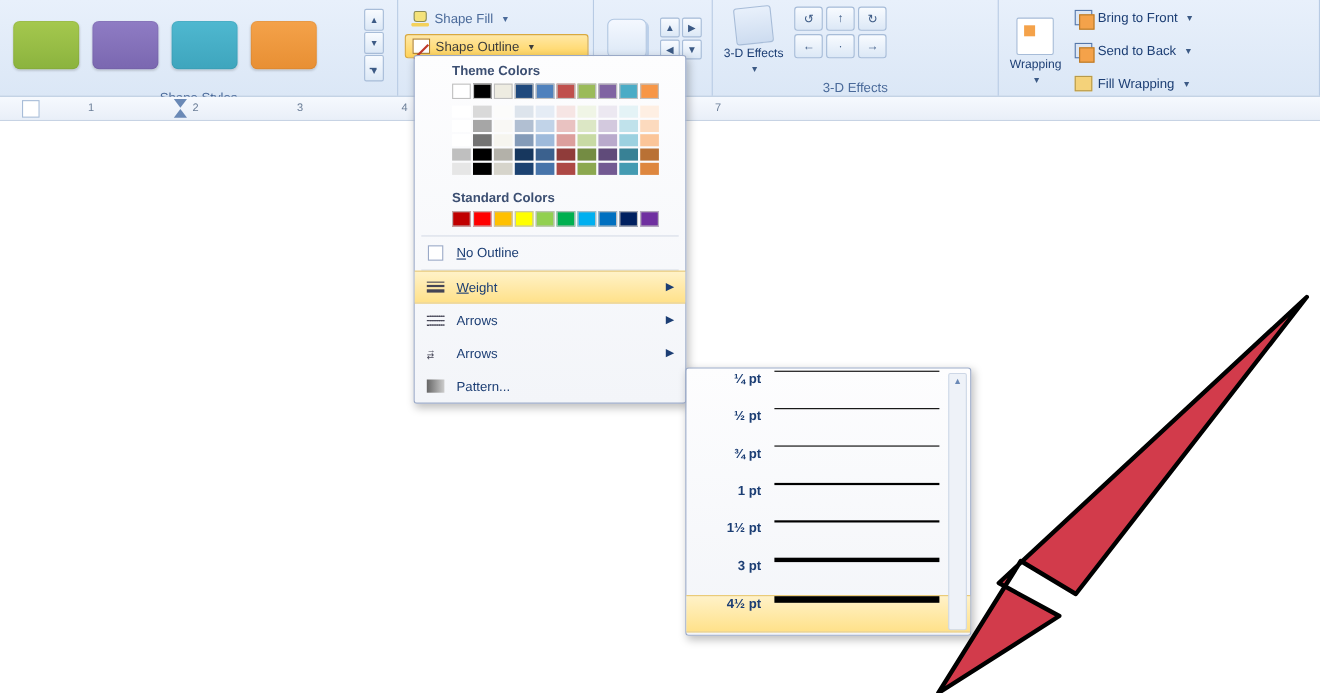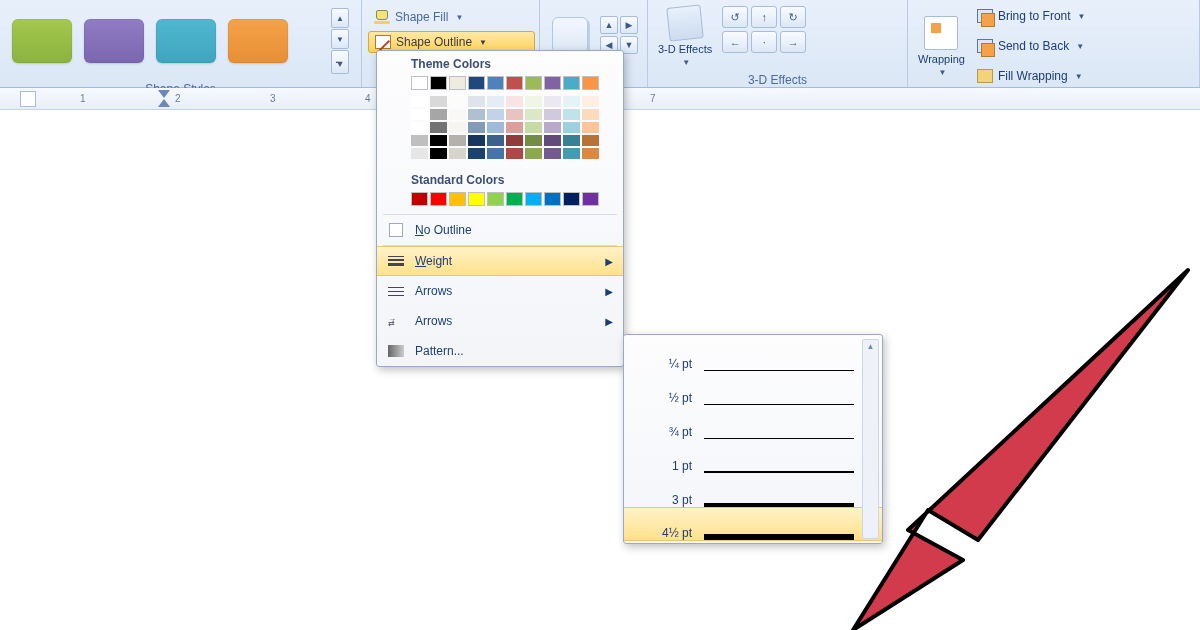--- a/index.html
+++ b/index.html
@@ -99,21 +99,21 @@
   .ic-weight span{height:1px;background:#445;}
   .ic-weight span:nth-child(2){height:2px;}
   .ic-weight span:nth-child(3){height:3px;}
   .ic-dash{ display:flex;flex-direction:column;gap:3px;width:16px;}
   .ic-dash span{height:1px;background:#445;border-top:1px dotted #445;}
   .ic-arrows{ display:flex;flex-direction:column;gap:2px;width:16px;font-size:8px;line-height:5px;color:#445;}
   .ic-grad{width:16px;height:12px;background:linear-gradient(to right,#666,#ccc);}
 
   
   .sub{ position:absolute; left:623px; top:334px; width:260px; background:linear-gradient(#fdfdfe,#f3f5f9); border:1px solid #9aa9c7; border-radius:3px; box-shadow:2px 3px 8px rgba(0,0,0,.25); font-size:12px; color:#1c3e74; padding:2px 0;}
-  .sub-row{ display:flex; align-items:flex-end; height:34px; padding:0 28px 0 14px; gap:12px;}
+  .sub-row{ display:flex; align-items:flex-start; height:34px; padding:0 28px 0 14px; gap:12px;font-weight:bold;}
   .sub-row.hi{ background:linear-gradient(to bottom,#fff2c8,#ffe18a); border-top:1px solid #e9c76a;border-bottom:1px solid #e9c76a;}
   .wt-label{ width:54px; text-align:right; color:#1c3e74;}
   .wt-line{ flex:1; background:#000;}
   .sub-scroll{ position:absolute; right:3px; top:4px; bottom:4px; width:17px; background:#eef2f8; border:1px solid #cdd7e6; border-radius:2px;}
   .sub-scroll::before{content:"▲";position:absolute;top:2px;left:0;right:0;text-align:center;font-size:8px;color:#6a89b6;}
 
   
   .anno-arrow{ position:absolute; right:2px; bottom:-10px; width:400px; height:380px; }
 </style>
 </head>
@@ -367,20 +367,24 @@
     </div>
     <div class="sub-row">
       <span class="wt-label">¾ pt</span>
       <div class="wt-line" style="height: 1px;"></div>
     </div>
     <div class="sub-row">
       <span class="wt-label">1 pt</span>
       <div class="wt-line" style="height: 2px;"></div>
     </div>
     <div class="sub-row">
+      <span class="wt-label">1½ pt</span>
+      <div class="wt-line" style="height: 2px;"></div>
+    </div>
+    <div class="sub-row">
       <span class="wt-label">3 pt</span>
       <div class="wt-line" style="height: 4px;"></div>
     </div>
     <div class="sub-row hi">
       <span class="wt-label">4½ pt</span>
       <div class="wt-line" style="height: 6px;"></div>
     </div>
   </div>
 
 <svg class="anno-arrow" viewBox="0 0 400 380">

